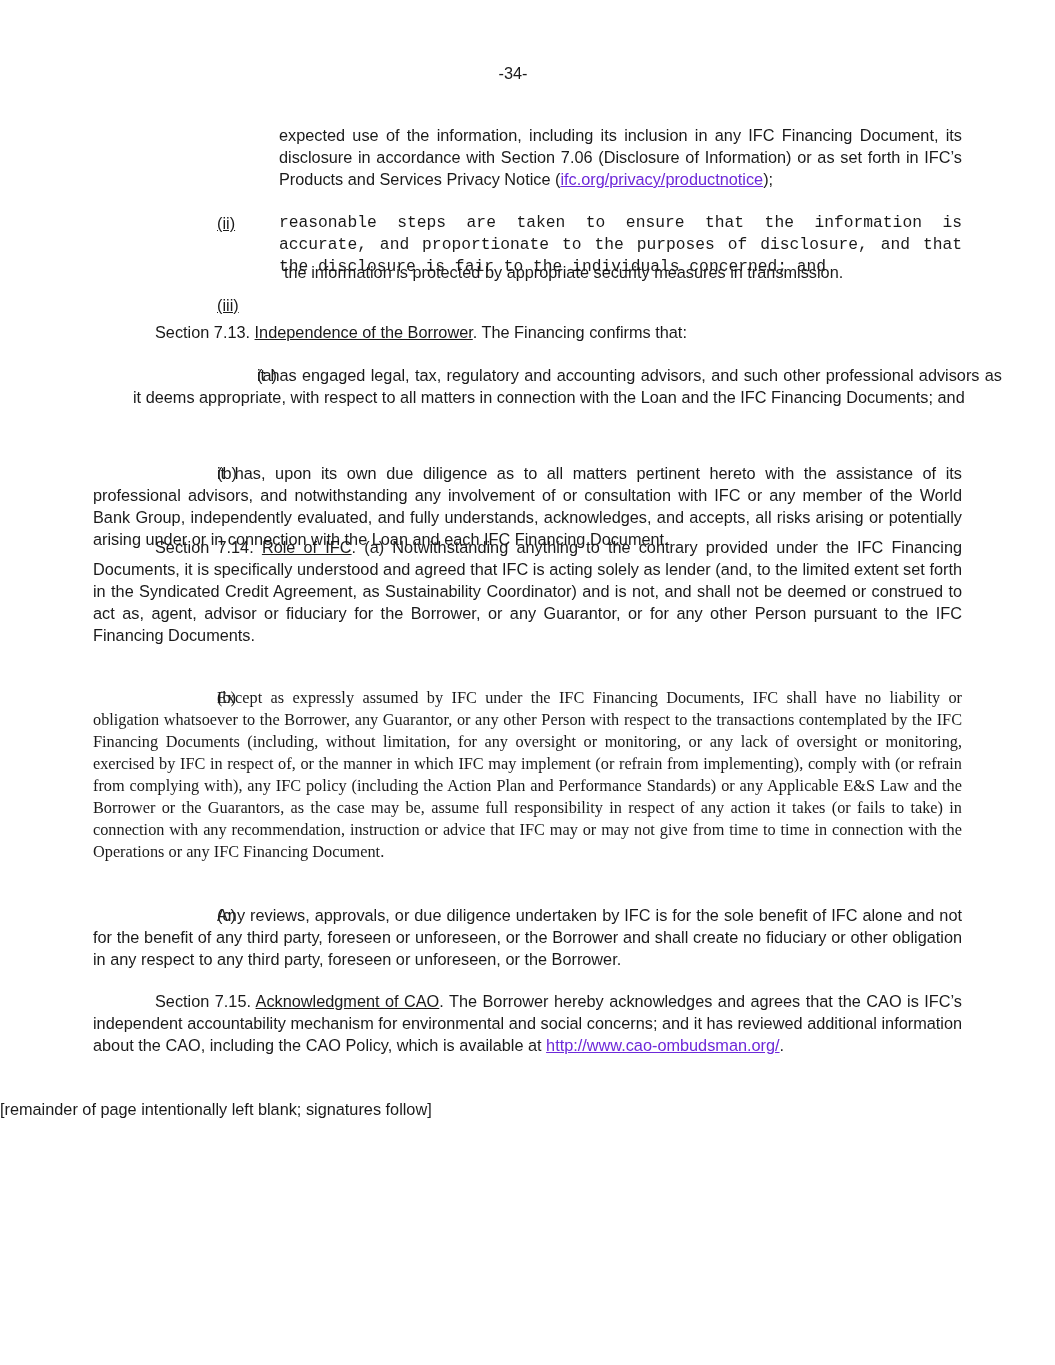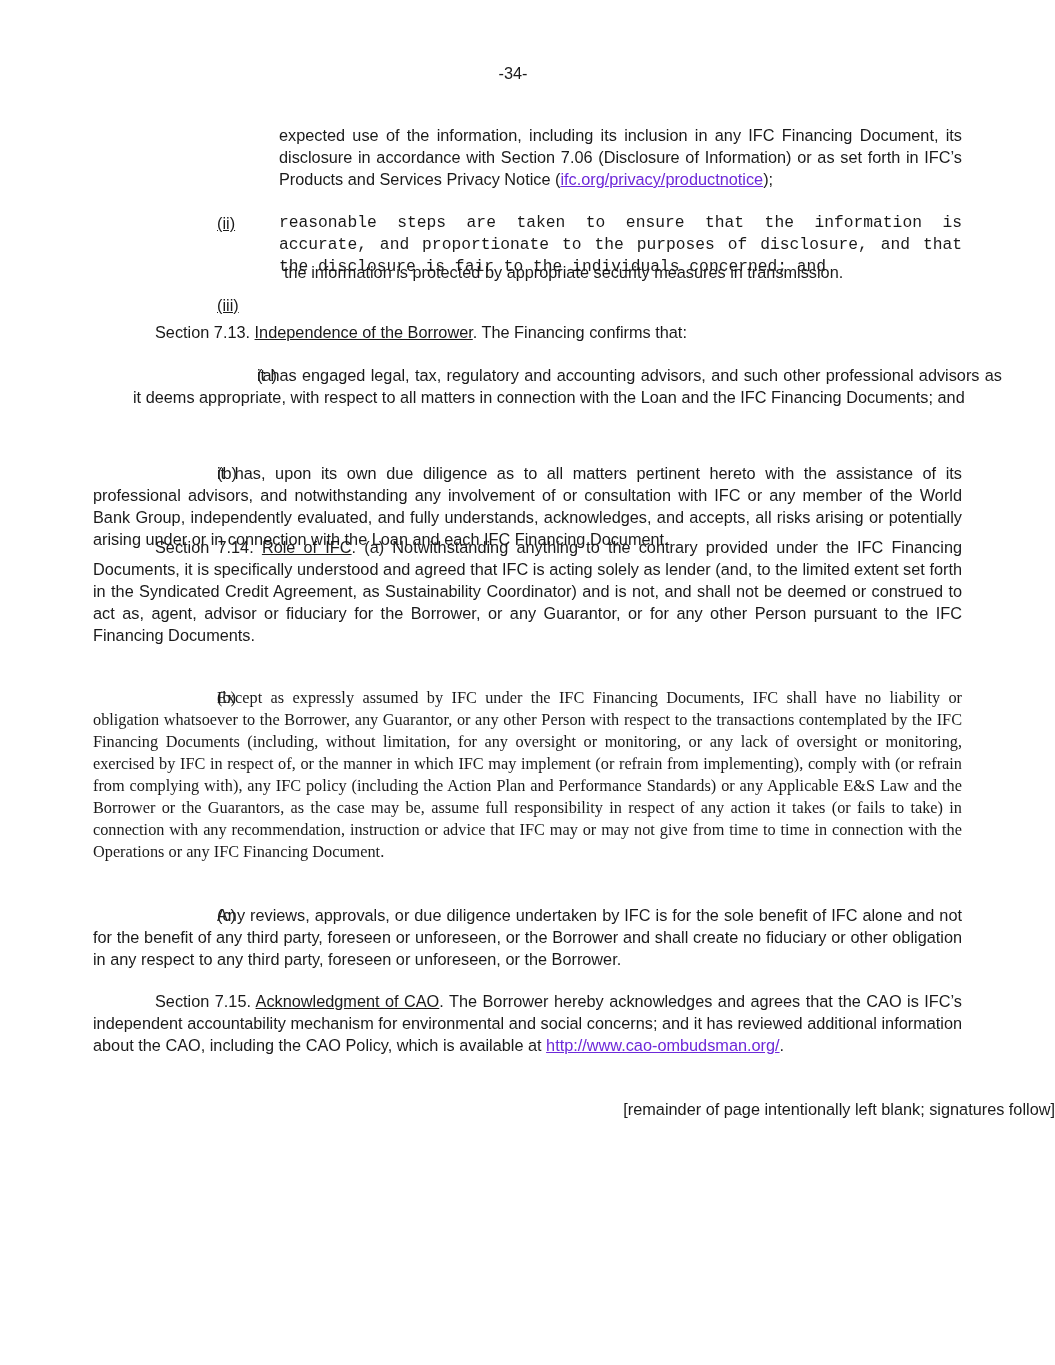--- a/index.html
+++ b/index.html
@@ -5,21 +5,21 @@
   html, body { margin: 0; padding: 0; background: #ffffff; }
   body { width: 1055px; height: 1365px; position: relative; overflow: hidden;
          font-family: "Liberation Sans", sans-serif; font-size: 16.3px; color: #1a1a1a; }
   .page-num { position: absolute; top: 64px; left: 0; width: 932px; text-align: center; padding-left: 47px; }
   .blk { position: absolute; left: 93px; width: 869px; line-height: 22px; text-align: justify; }
   .ind { position: absolute; left: 279px; width: 683px; line-height: 22px; text-align: justify; }
   .lbl { position: absolute; left: 217px; line-height: 22px; text-decoration: underline; }
   .tab2 { display: inline-block; width: 62px; }
   .u { text-decoration: underline; }
   a { color: #6d28d9; text-decoration: underline; }
-  .center { position: absolute; left: 0; width: 1055px; text-align: right; line-height: 22px; }
+  .center { position: absolute; left: 0; width: 1055px; text-align: left; line-height: 22px; }
   p { margin: 0; }
   .first { text-indent: 62px; }
 </style>
 </head>
 <body>
 
 <div class="page-num">-34-</div>
 
 <div class="ind" style="top:124px;">
   <span>expected use of the information, including its inclusion in any IFC Financing Document, its disclosure in accordance with Section 7.06 (Disclosure of Information) or as set forth in IFC’s Products and Services Privacy Notice (</span><a>ifc.org/privacy/productnotice</a><span>);</span>

